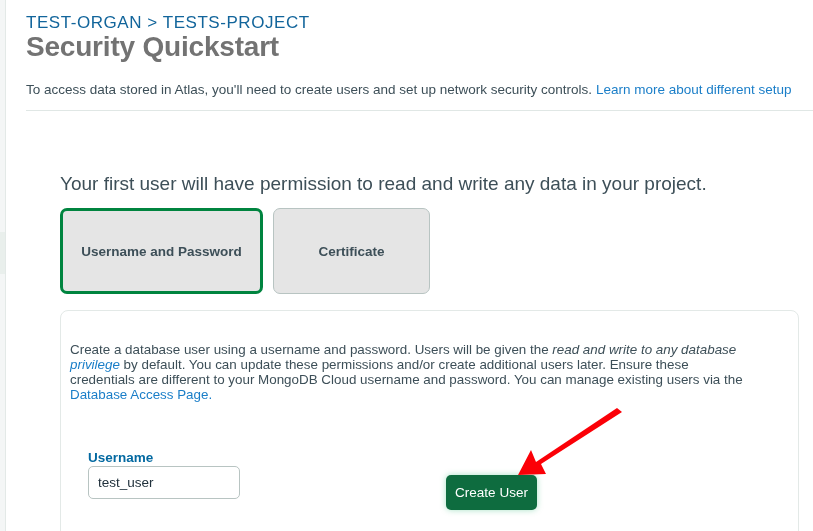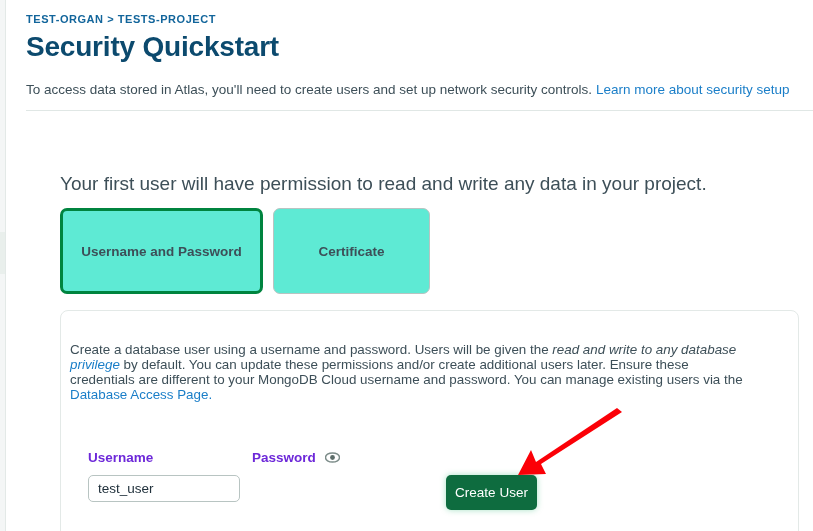--- a/index.html
+++ b/index.html
@@ -38,36 +38,36 @@
     position: absolute;
     left: 7px; top: 0;
     width: 806px; height: 531px;
     background: #ffffff;
   }
 
   .breadcrumb {
     position: absolute;
     left: 19px;
     top: 13px;
-    font-size: 11px;
-    font-weight: bold;
+    font-size: 17px;
+    font-weight: normal;
     letter-spacing: 0.55px;
     color: #12659b;
     white-space: nowrap;
     text-align: center;
   }
 
   .page-title {
     position: absolute;
     left: 19px;
     top: 31px;
     font-size: 28px;
     font-weight: bold;
     letter-spacing: -0.2px;
-    color: #0c4a6e;
+    color: #737373;
     white-space: nowrap;
   }
 
   .subtitle {
     position: absolute;
     left: 19px;
     top: 82px;
     font-size: 13.5px;
     color: #3d4f58;
     white-space: nowrap;
@@ -131,21 +131,21 @@
   .option-cards {
     position: absolute;
     left: 53px;
     top: 208px;
   }
   .opt-card {
     position: absolute;
     top: 0;
     height: 86px;
     border-radius: 7px;
-    background: #5eead4;
+    background: #e5e5e5;
     display: flex;
     align-items: center;
     justify-content: center;
     box-sizing: border-box;
     font-size: 13.5px;
     font-weight: bold;
     color: #3d4f58;
   }
   .opt-card.selected {
     left: 0;
@@ -189,39 +189,38 @@
   }
   .field {
     position: absolute;
     top: 0;
   }
   .field.username { left: 0; }
   .field.password { left: 164px; }
   .field-label {
     font-size: 13.5px;
     font-weight: bold;
-    color: #6d28d9;
-    margin-bottom: 9px;
+    color: #0369a1;
     display: flex;
     align-items: center;
     height: 17px;
     white-space: nowrap;
   }
   .eye-icon {
     display: inline-block;
     width: 15px;
     height: 11px;
     margin-left: 9px;
     position: relative;
   }
   .eye-icon svg { display: block; }
 
   .field-input {
     width: 152px;
-    height: 27px;
+    height: 33px;
     border: 1px solid #b8c4c2;
     border-radius: 5px;
     box-sizing: border-box;
     padding: 0 9px;
     font-family: "Liberation Sans", sans-serif;
     font-size: 13.5px;
     color: #21313c;
     background: #ffffff;
     outline: none;
   }
@@ -258,21 +257,21 @@
 </div>
 
 <div class="page">
 
   <div class="breadcrumb">TEST-ORGAN &gt; TESTS-PROJECT</div>
 
   <div class="page-title">Security Quickstart</div>
 
   <div class="subtitle">
     <span>To access data stored in Atlas, you'll need to create users and set up network security controls.</span>
-    <a href="#">Learn more about security setup</a>
+    <a href="#">Learn more about different setup</a>
   </div>
 
   <div class="divider"></div>
 
 
   <div class="section-sub">Your first user will have permission to read and write any data in your project.</div>
 
   <div class="option-cards">
     <div class="opt-card selected">
       <span>Username and Password</span>
@@ -289,29 +288,20 @@
     </div>
 
     <div class="form-row">
 
       <div class="field username">
         <div class="field-label">Username</div>
         <input class="field-input" type="text" value="test_user" style="">
       </div>
 
       <div class="field password">
-        <div class="field-label">
-          <span>Password</span>
-          <span class="eye-icon">
-            <svg width="15" height="11" viewBox="0 0 15 11">
-              <ellipse cx="7.5" cy="5.5" rx="7" ry="4.6" fill="none" stroke="#7c8c89" stroke-width="1.5"></ellipse>
-              <circle cx="7.5" cy="5.5" r="2.4" fill="#5c6c69"></circle>
-            </svg>
-          </span>
-        </div>
       </div>
 
       <button class="create-btn">Create User</button>
     </div>
 
   </div>
 </div>
 
 <svg class="arrow-layer">
   <g>

